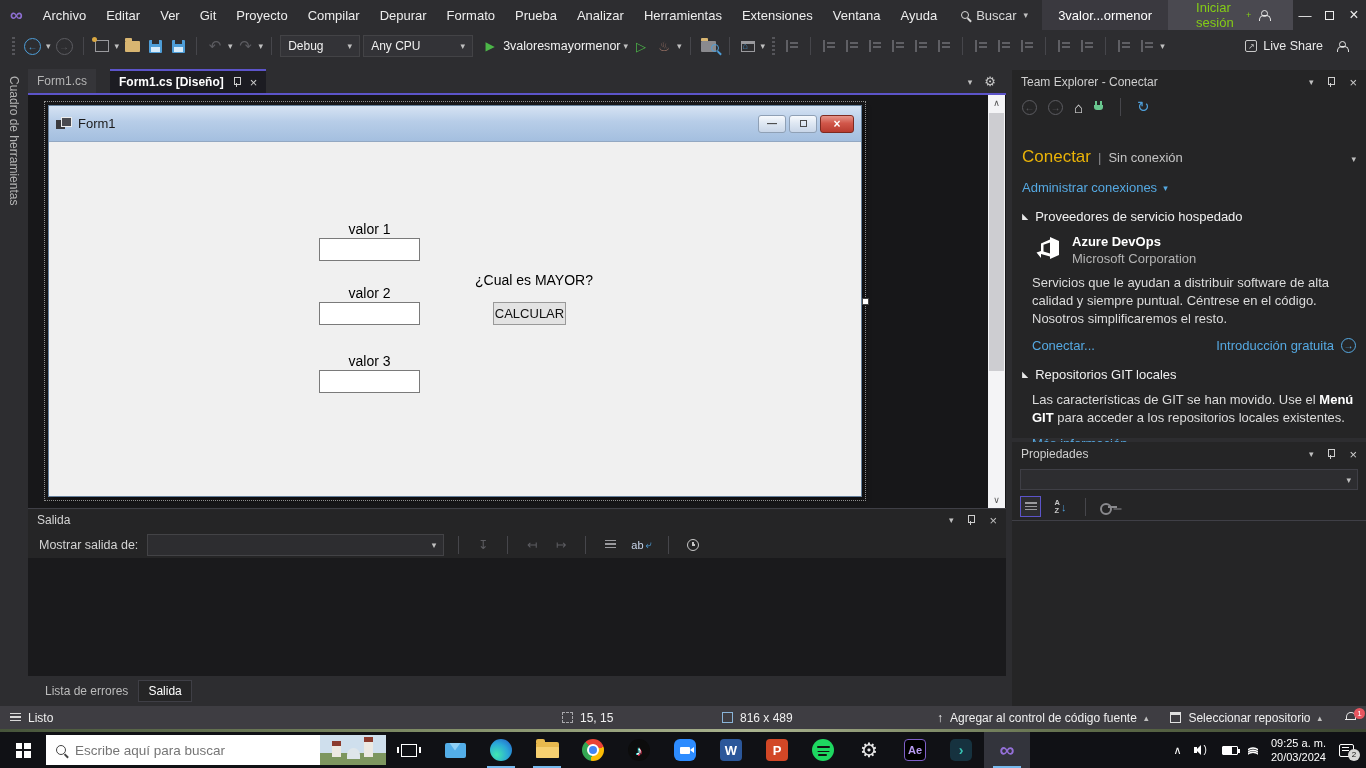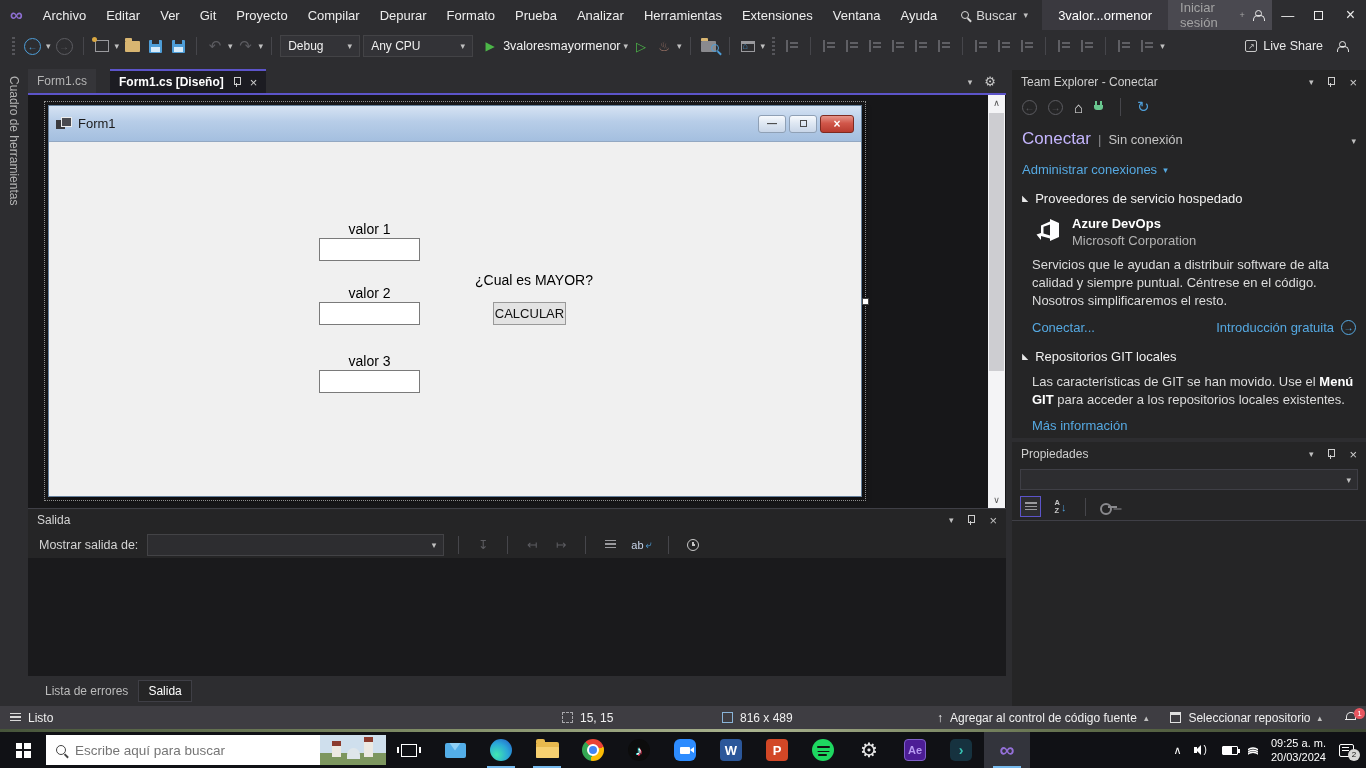--- a/index.html
+++ b/index.html
@@ -7,21 +7,21 @@
 body{position:relative;background:#2d2d30;overflow:hidden;font-size:13px;color:#e8e8e8;}
 .row{display:flex;align-items:center;}
 .sep{width:1px;height:18px;background:#46464b;margin:0 5px;flex:none;}
 .caret{font-size:9px;color:#c0c0c0;}
 
 #menubar{position:absolute;left:0;top:0;width:1366px;height:30px;background:#2d2d30;display:flex;align-items:center;}
 .vs-logo{color:#8d6fd1;font-size:18px;font-weight:bold;padding:0 10px;}
 .menu-item{padding:0 10px;height:30px;display:flex;align-items:center;color:#ededed;font-size:13px;}
 .search-group{display:flex;align-items:center;gap:7px;color:#d8d8d8;padding:0 14px;}
 .title-block{background:#3a393f;height:30px;padding:0 16px;display:flex;align-items:center;color:#fff;}
-.signin{background:#4a4950;height:30px;padding:0 12px;display:flex;align-items:center;gap:7px;color:#a3a3a3;}
+.signin{background:#4a4950;height:30px;padding:0 28px;display:flex;align-items:center;gap:7px;color:#84cc16;}
 .winbtn{width:42px;height:30px;display:flex;align-items:center;justify-content:center;color:#ececec;font-size:13px;}
 .restore-sq{width:9px;height:9px;border:1px solid #ececec;}
 .mag{width:8px;height:8px;border:1.5px solid currentColor;border-radius:50%;position:relative;display:inline-block;flex:none;}
 .mag::after{content:"";position:absolute;width:5px;height:1.5px;background:currentColor;transform:rotate(45deg);right:-4px;bottom:-2px;}
 .person{width:12px;height:11px;position:relative;display:inline-block;}
 .person::before{content:"";position:absolute;left:3px;top:0;width:5px;height:5px;border-radius:50%;border:1px solid #e6e6e6;}
 .person::after{content:"";position:absolute;left:1px;bottom:0;width:10px;height:5px;border:1px solid #e6e6e6;border-bottom:none;border-radius:5px 5px 0 0;}
 
 #toolbar{position:absolute;left:0;top:30px;width:1366px;height:32px;background:#2d2d30;display:flex;align-items:center;padding:0 8px;gap:3px;}
 .tbtn{height:24px;min-width:20px;display:flex;align-items:center;justify-content:center;color:#c8c8c8;gap:2px;padding:0 2px;flex:none;}
@@ -144,21 +144,21 @@
 .chrome-ico{width:22px;height:22px;border-radius:50%;background:conic-gradient(from -45deg,#ea4335 0 33%,#fbbc05 0 66%,#34a853 0 100%);position:relative;}
 .chrome-ico::after{content:"";position:absolute;inset:5px;border-radius:50%;background:#4285f4;border:2.5px solid #fff;}
 .tiktok-ico{width:22px;height:22px;border-radius:50%;background:#0c0c0c;display:flex;align-items:center;justify-content:center;color:#fff;font-size:13px;text-shadow:-1px 0 0 #25f4ee,1px 1px 0 #fe2c55;}
 .zoom-ico{width:22px;height:22px;border-radius:6px;background:#2d8cff;display:flex;align-items:center;justify-content:center;}
 .zoom-ico i{width:10px;height:7px;background:#fff;border-radius:1px;position:relative;display:block;}
 .zoom-ico i::after{content:"";position:absolute;right:-4px;top:0.5px;border-top:3px solid transparent;border-bottom:3px solid transparent;border-right:4px solid #fff;}
 .sq-app{width:22px;height:22px;border-radius:4px;display:flex;align-items:center;justify-content:center;color:#fff;font-weight:bold;font-size:13px;}
 .spotify-ico{width:22px;height:22px;border-radius:50%;background:#1ed760;position:relative;}
 .spotify-ico::before{content:"";position:absolute;left:5px;top:7px;width:13px;height:2px;background:#111;border-radius:2px;box-shadow:0 4.5px 0 -0.5px #111;}
 .spotify-ico::after{content:"";position:absolute;left:6px;top:15px;width:9px;height:2px;background:#111;border-radius:2px;}
-.ae-ico{width:22px;height:22px;border-radius:4px;background:#4c1d95;border:1.5px solid #7e5fc8;color:#b79af0;font-size:11px;font-weight:bold;display:flex;align-items:center;justify-content:center;}
+.ae-ico{width:22px;height:22px;border-radius:4px;background:#000000;border:1.5px solid #7e5fc8;color:#b79af0;font-size:11px;font-weight:bold;display:flex;align-items:center;justify-content:center;}
 .teal-ico{width:22px;height:22px;border-radius:5px;background:#16323f;color:#37c2b2;display:flex;align-items:center;justify-content:center;font-size:14px;font-weight:bold;}
 .vs-taskbar{color:#9470d8;font-size:21px;font-weight:bold;}
 .tray{margin-left:auto;display:flex;align-items:center;gap:13px;padding:0 12px;color:#fff;font-size:11px;}
 .vol-ico{width:15px;height:12px;position:relative;}
 .vol-ico::before{content:"";position:absolute;left:0;top:3px;width:3px;height:6px;background:#fff;}
 .vol-ico::after{content:"";position:absolute;left:2px;top:1px;border-top:5px solid transparent;border-bottom:5px solid transparent;border-right:5px solid #fff;}
 .vol-ico .wave{position:absolute;left:9px;top:0px;font-size:10px;}
 .bat-ico{width:16px;height:9px;border:1px solid #fff;border-radius:1px;position:relative;background:linear-gradient(90deg,#fff 0 65%,transparent 65%);}
 .bat-ico::after{content:"";position:absolute;right:-3px;top:2px;width:2px;height:4px;background:#fff;}
 .wifi-ico{display:inline-block;transform:rotate(90deg);font-size:11px;letter-spacing:-1.5px;font-weight:bold;}
@@ -420,21 +420,21 @@
   </div>
   <div class="row" style="height:26px;gap:11px;padding:0 10px;">
     <span class="circ dis" style="width:15px;height:15px;">←</span>
     <span class="circ dis" style="width:15px;height:15px;">→</span>
     <span style="font-size:15px;color:#e8e8e8;">⌂</span>
     <span class="plug-ico"></span>
     <span class="sep"></span>
     <span style="font-size:15px;color:#4e9ed8;">↻</span>
   </div>
   <div class="row" style="margin:9px 10px 0;gap:7px;align-items:baseline;">
-    <span style="font-size:17px;color:#c4b5fd;">Conectar</span>
+    <span style="font-size:17px;color:#eab308;margin-top:18px;">Conectar</span>
     <span style="color:#8a8a8e;">|</span>
     <span style="color:#c4c4c4;">Sin conexión</span>
     <span class="caret" style="margin-left:auto;">▾</span>
   </div>
   <div class="row" style="margin:13px 10px 0;gap:6px;">
     <span class="link">Administrar conexiones</span>
     <span class="caret" style="color:#55A9E2;">▾</span>
   </div>
   <div class="sechdr">
     <span class="exp">◢</span>

